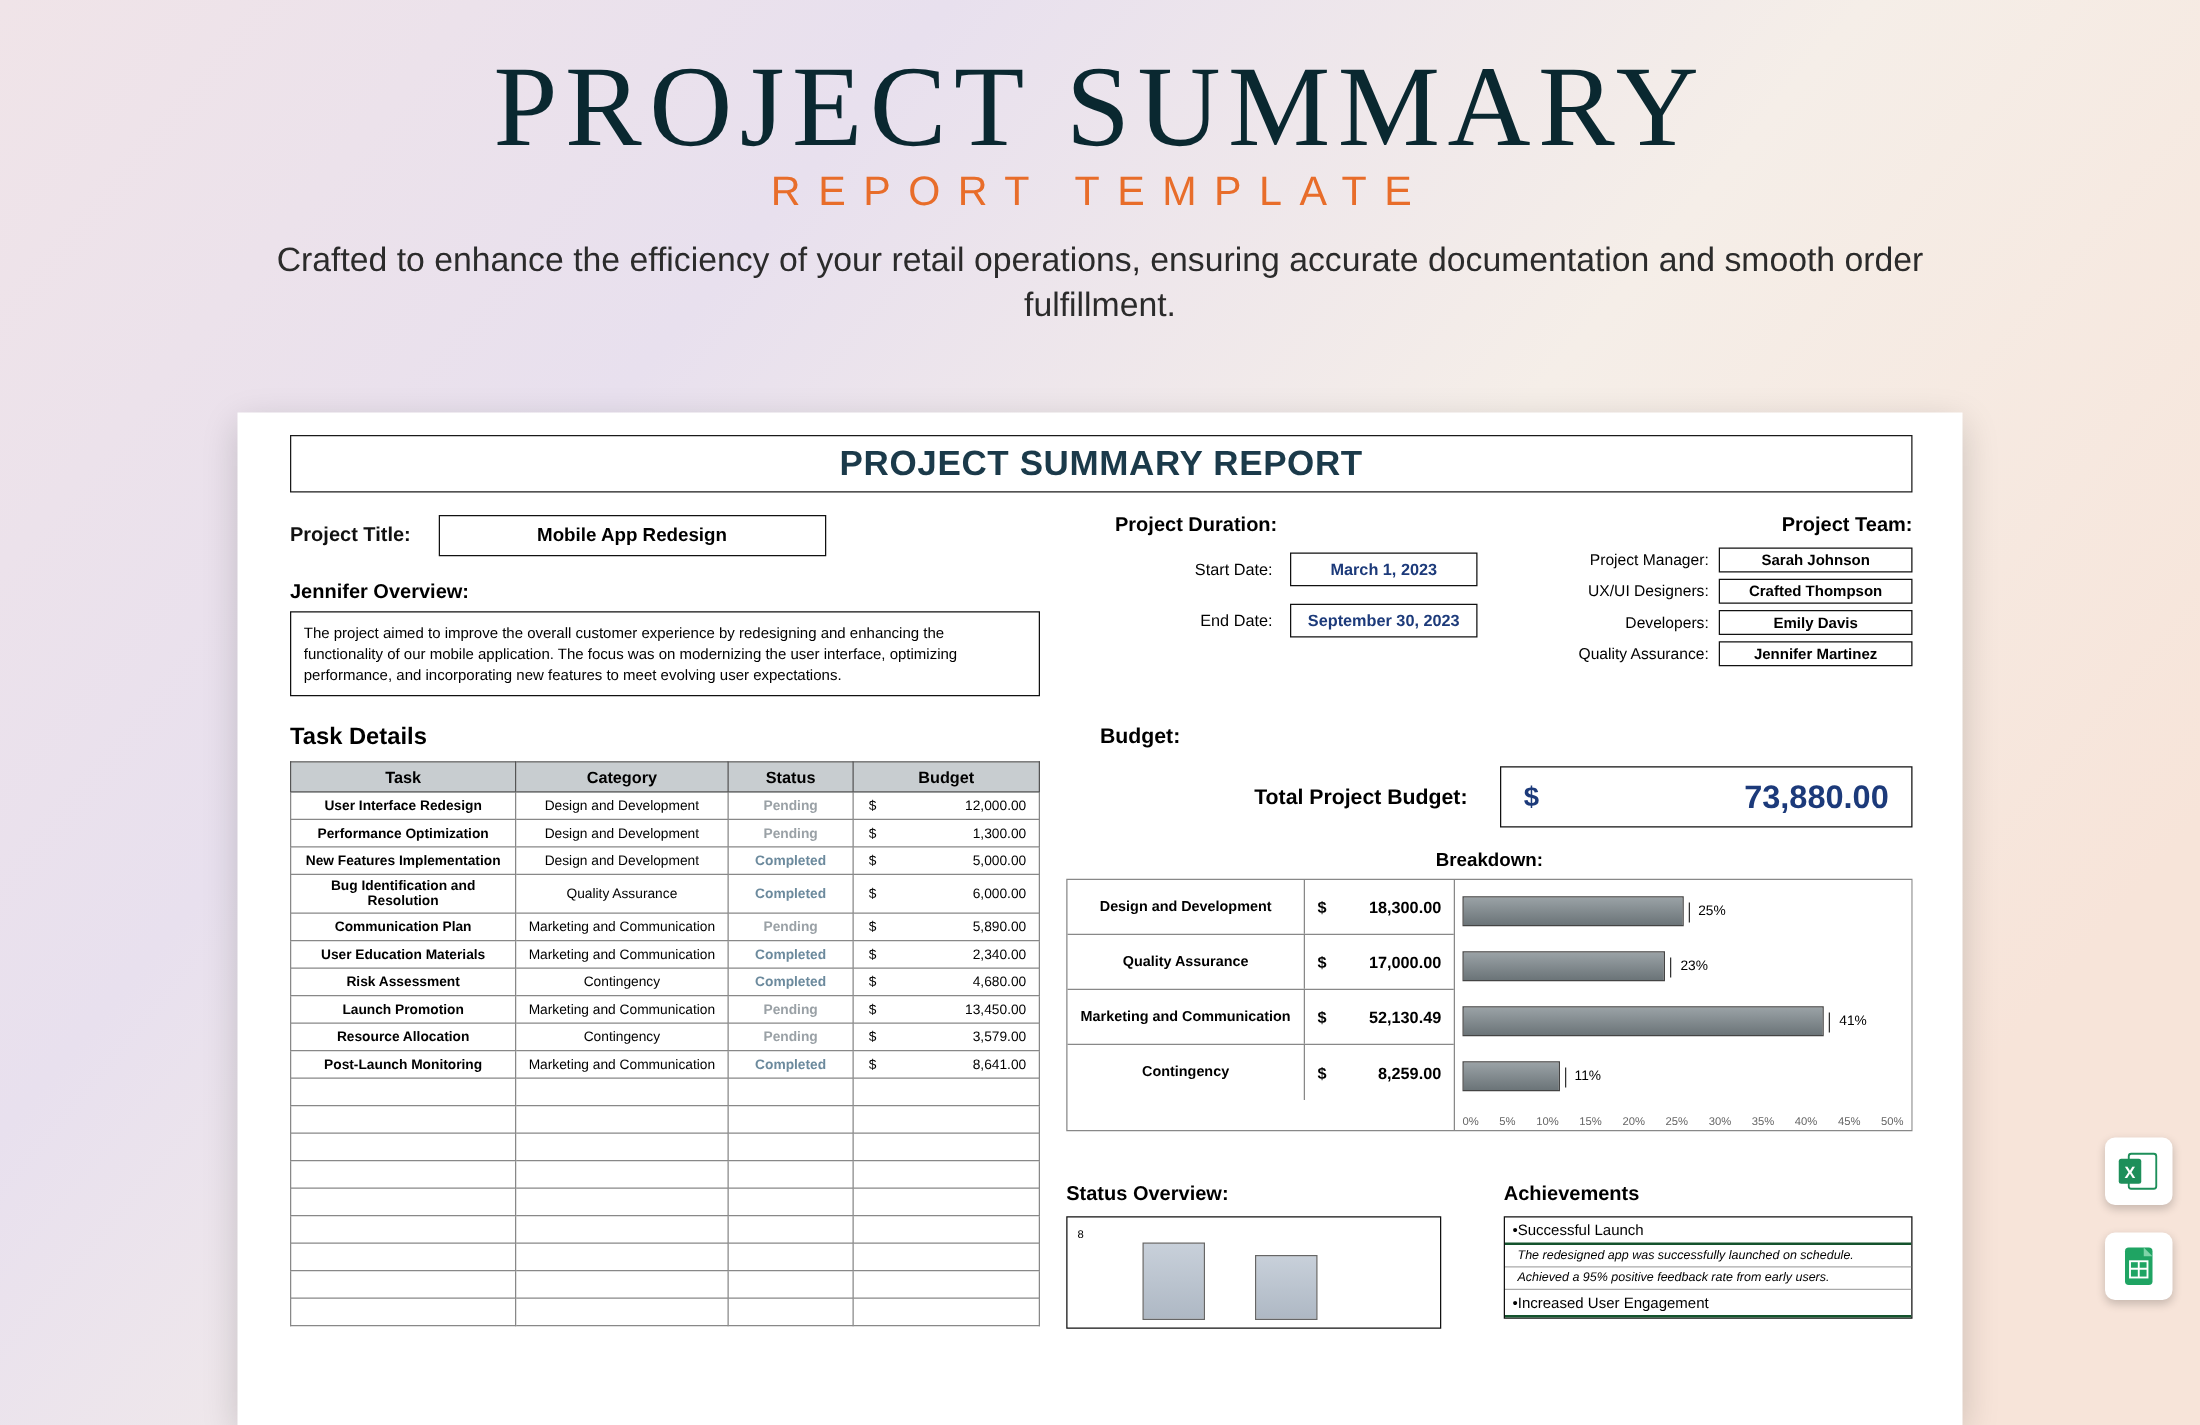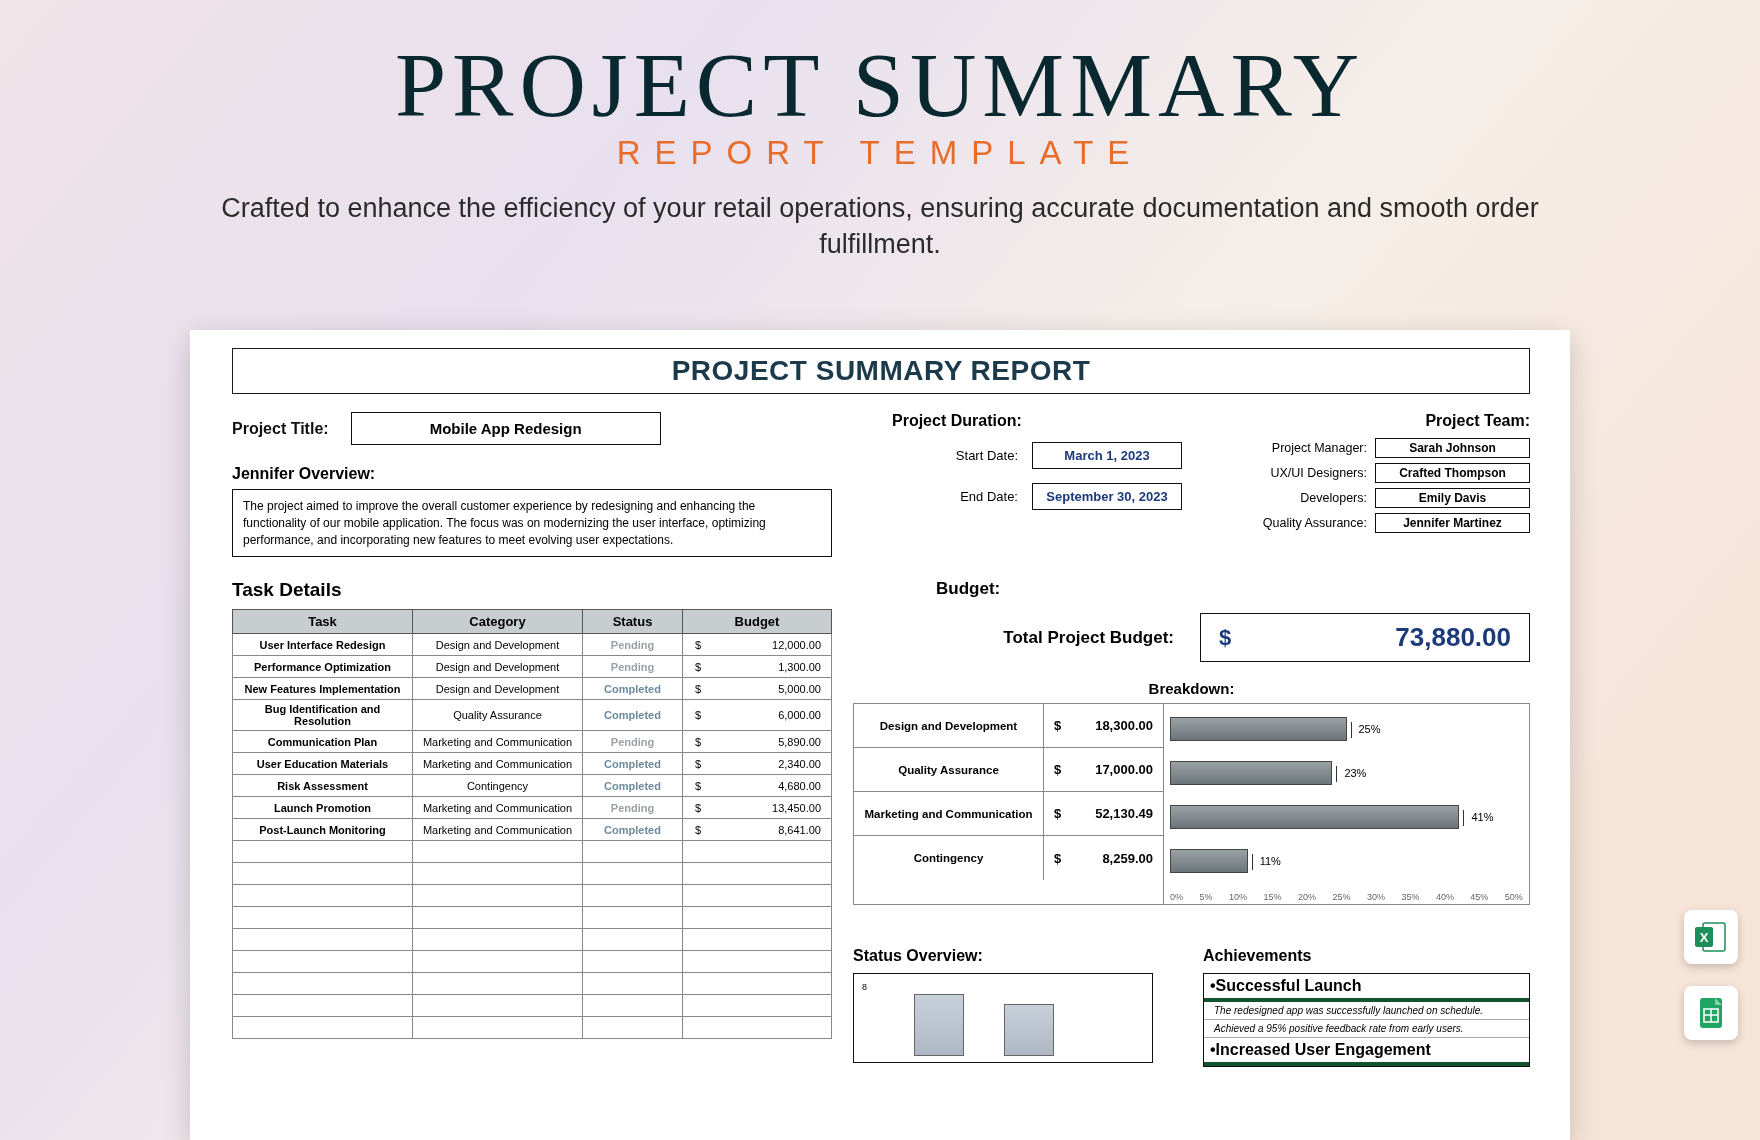--- a/index.html
+++ b/index.html
@@ -55,21 +55,21 @@
   .bar{height:24px;background:linear-gradient(#9aa2a6,#6b7478);border:1px solid #444;position:relative}
   .bar::after{content:"";position:absolute;right:-6px;top:4px;height:16px;border-right:1px solid #333}
   .bar-lbl{font-size:11px;margin-left:12px}
   .axis{display:flex;justify-content:space-between;font-size:9px;color:#666;position:absolute;bottom:2px;left:6px;right:6px}
   .lower{display:flex;gap:50px;margin-top:20px;padding:0 14px}
   .status-box{border:1.5px solid #111;width:300px;height:90px;padding:8px 14px;position:relative;margin-top:6px}
   .status-box .y{position:absolute;left:8px;top:8px;font-size:9px}
   .sb-bar{position:absolute;bottom:6px;width:50px;background:linear-gradient(#c8d0da,#aeb8c4);border:1px solid #666}
   .ach{flex:1}
   .ach-box{border:1.5px solid #111;margin-top:6px}
-  .ach-h{font-size:16px;font-weight:700;padding:3px 6px;border-bottom:4px solid #14532d}
+  .ach-h{font-size:12px;font-weight:400;padding:3px 6px;border-bottom:2px solid #14532d}
   .ach-t{font-size:10px;font-style:italic;padding:3px 10px;border-bottom:1px solid #aaa}
   .float-icons{position:absolute;right:22px;bottom:100px;display:flex;flex-direction:column;gap:22px}
   .ficon{width:54px;height:54px;background:#fff;border-radius:8px;box-shadow:0 3px 8px rgba(0,0,0,.2);display:flex;align-items:center;justify-content:center}
 </style>
 </head>
 <body>
 
 <div class="hero">
   <div class="hero-title">PROJECT SUMMARY</div>
   <div class="hero-sub">REPORT TEMPLATE</div>
@@ -115,21 +115,21 @@
             <div class="team-box">Emily Davis</div>
           </div>
           <div class="team-row">
             <span>Quality Assurance:</span>
             <div class="team-box">Jennifer Martinez</div>
           </div>
         </div>
     </div>
   </div>
 
-  <div style="display:flex;gap:76px">
+  <div style="display:flex;gap:20px">
     <div class="section-lbl" style="width:600px">Task Details</div>
     <div class="section-lbl" style="flex:1;font-size:17px">Budget:</div>
   </div>
 
   <div class="main">
     <div class="left">
       <table class="task">
         <thead>
             <tr>
           <th style="width:180px">Task</th>
@@ -179,20 +179,26 @@
               <td style="font-weight:700">Risk Assessment</td>
               <td>Contingency</td>
               <td class="st-comp">Completed</td>
               <td class="bud-cell"><span class="bud-sym">$</span>4,680.00</td>
             </tr>
             <tr>
               <td style="font-weight:700">Launch Promotion</td>
               <td>Marketing and Communication</td>
               <td class="st-pend">Pending</td>
               <td class="bud-cell"><span class="bud-sym">$</span>13,450.00</td>
+            </tr>
+            <tr>
+              <td style="font-weight:700">Resource Allocation</td>
+              <td>Contingency</td>
+              <td class="st-pend">Pending</td>
+              <td class="bud-cell"><span class="bud-sym">$</span>3,579.00</td>
             </tr>
             <tr>
               <td style="font-weight:700">Post-Launch Monitoring</td>
               <td>Marketing and Communication</td>
               <td class="st-comp">Completed</td>
               <td class="bud-cell"><span class="bud-sym">$</span>8,641.00</td>
             </tr>
             <tr>
               <td></td>
               <td></td>

